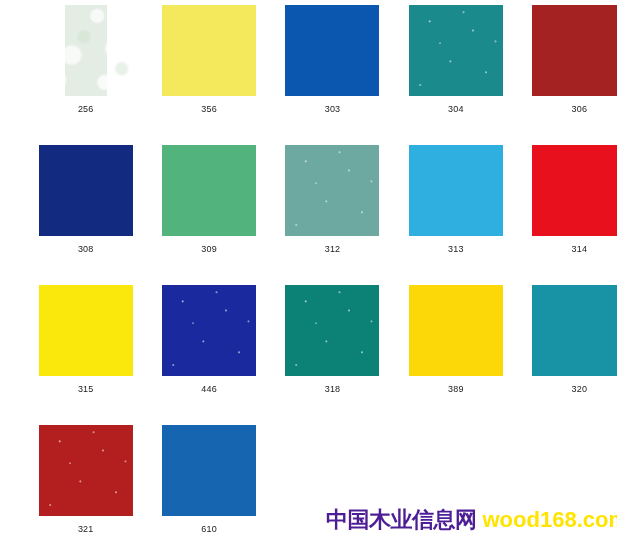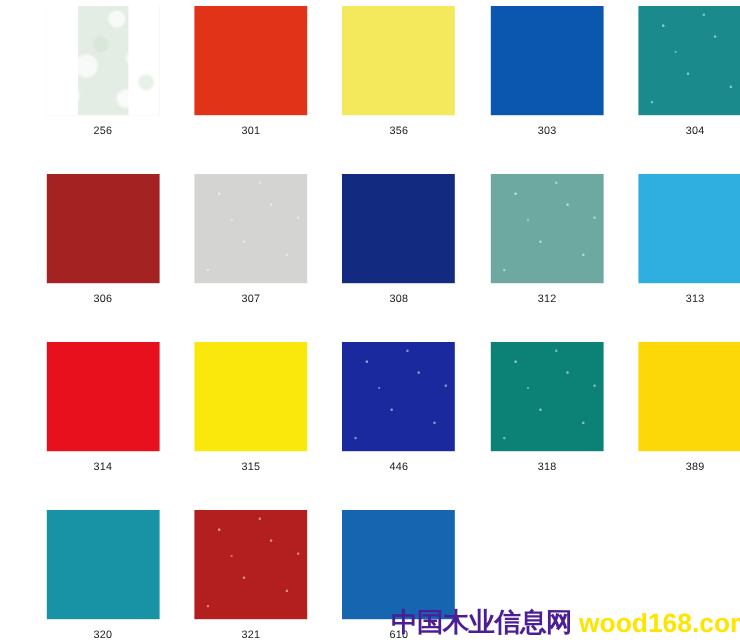--- a/index.html
+++ b/index.html
@@ -123,46 +123,42 @@
 
 <div id="swatch-grid">
     <div class="swatch-cell">
       <div class="swatch-chip textured" style="background: rgb(228, 237, 228);">
         <div class="band-left"></div>
         <div class="band-right"></div>
       </div>
       <div class="swatch-label">256</div>
     </div>
     <div class="swatch-cell">
-      <div class="swatch-chip" style="background: rgb(224, 51, 24);"></div>
-      <div class="swatch-label">301</div>
-    </div>
-    <div class="swatch-cell">
       <div class="swatch-chip" style="background: rgb(244, 232, 92);"></div>
       <div class="swatch-label">356</div>
     </div>
     <div class="swatch-cell">
       <div class="swatch-chip" style="background: rgb(11, 87, 176);"></div>
       <div class="swatch-label">303</div>
     </div>
     <div class="swatch-cell">
       <div class="swatch-chip speckled" style="background: rgb(27, 138, 140);"></div>
       <div class="swatch-label">304</div>
     </div>
     <div class="swatch-cell">
       <div class="swatch-chip" style="background: rgb(165, 34, 34);"></div>
       <div class="swatch-label">306</div>
     </div>
     <div class="swatch-cell">
-      <div class="swatch-chip speckled" style="background: rgb(212, 212, 210);"></div>
-      <div class="swatch-label">307</div>
-    </div>
-    <div class="swatch-cell">
       <div class="swatch-chip" style="background: rgb(18, 43, 128);"></div>
       <div class="swatch-label">308</div>
+    </div>
+    <div class="swatch-cell">
+      <div class="swatch-chip" style="background: rgb(83, 179, 124);"></div>
+      <div class="swatch-label">309</div>
     </div>
     <div class="swatch-cell">
       <div class="swatch-chip speckled" style="background: rgb(109, 169, 160);"></div>
       <div class="swatch-label">312</div>
     </div>
     <div class="swatch-cell">
       <div class="swatch-chip" style="background: rgb(47, 174, 224);"></div>
       <div class="swatch-label">313</div>
     </div>
     <div class="swatch-cell">

